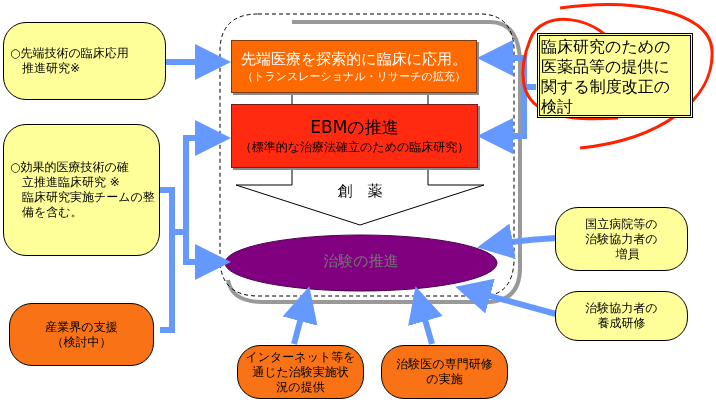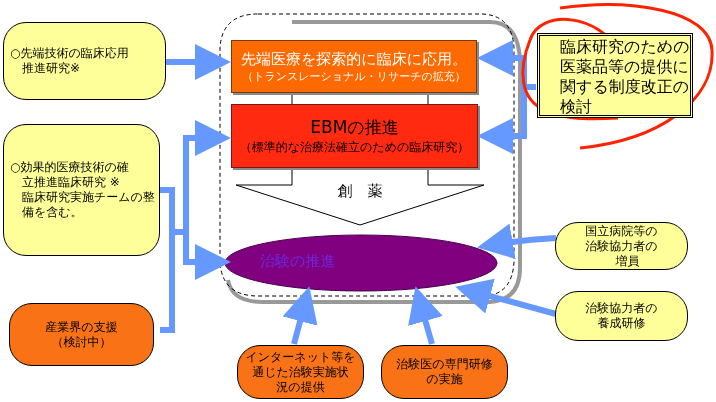--- a/index.html
+++ b/index.html
@@ -84,30 +84,30 @@
   <span class="line" style="font-size:11px; line-height:16px;">（トランスレーショナル・リサーチの拡充）</span>
 </div>
 
 <div class="box red center" style="left:231px; top:104px; width:247px; height:64px;">
   <span class="line" style="font-size:17px; line-height:24px;">EBMの推進</span>
   <span class="line" style="font-size:12px; line-height:18px;font-family:Liberation Mono, monospace;">（標準的な治療法確立のための臨床研究）</span>
 </div>
 
 <div class="abs" style="left:320px; top:182px; width:80px; text-align:center; font-size:15px; color:#000;">創　薬</div>
 
-<div class="abs" style="left:260px; top:252px; width:202px; font-size:15px; color:#6d28d9;">治験の推進</div>
+<div class="abs" style="left:260px; top:252px; width:202px; text-align:center; font-size:15px; color:#737373;">治験の推進</div>
 
-<div class="abs proposal" style="left:537px; top:33px; width:156px; height:85px; box-sizing:border-box; padding:1px 20px; font-size:16px; line-height:20px; color:#000;">
+<div class="abs proposal" style="left:537px; top:33px; width:156px; height:85px; box-sizing:border-box; padding:1px 1px; font-size:16px; line-height:20px; color:#000;">
   <span class="line">臨床研究のための</span>
   <span class="line">医薬品等の提供に</span>
   <span class="line">関する制度改正の</span>
   <span class="line">検討</span>
 </div>
 
-<div class="box yellow txt center" style="left:555px; top:222px; width:133px; height:48px;">
+<div class="box yellow txt center" style="left:555px; top:207px; width:133px; height:64px;">
   <span class="line">国立病院等の</span>
   <span class="line">治験協力者の</span>
   <span class="line">　増員</span>
 </div>
 
 <div class="box yellow txt center" style="left:555px; top:291px; width:133px; height:50px;">
   <span class="line">治験協力者の</span>
   <span class="line">養成研修</span>
 </div>
 

